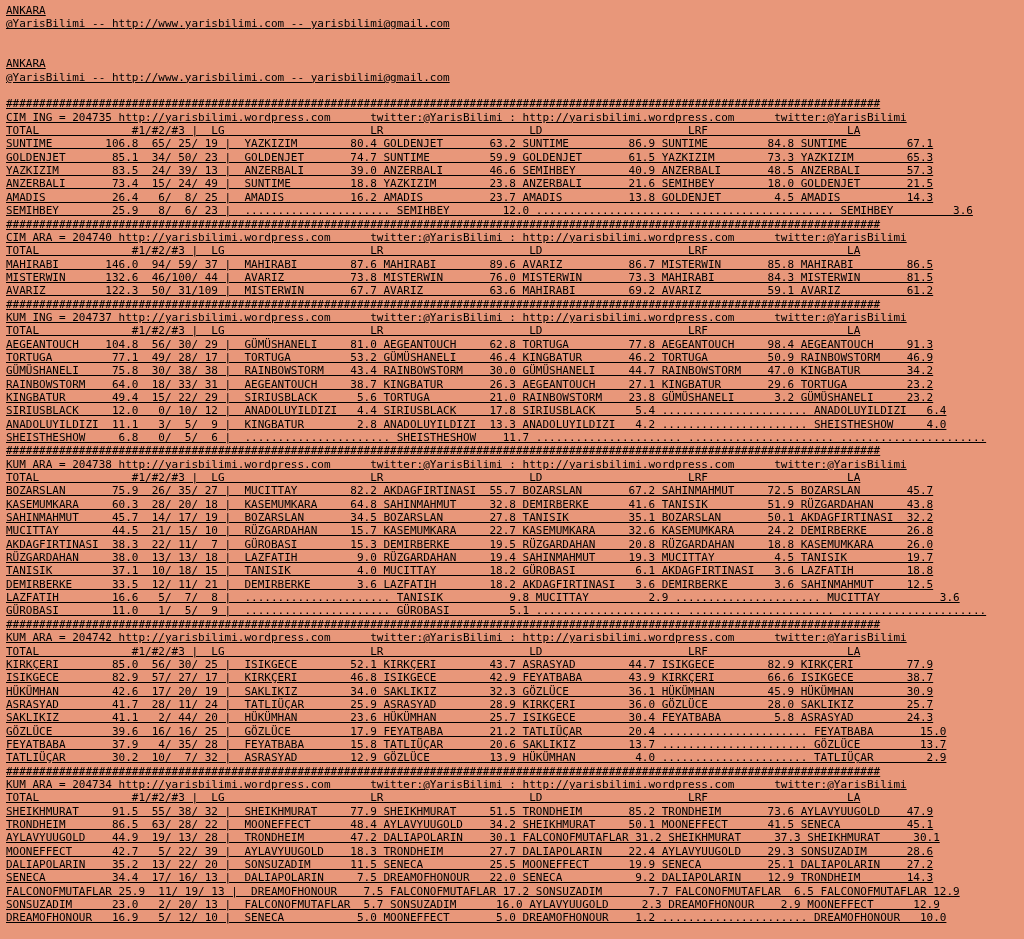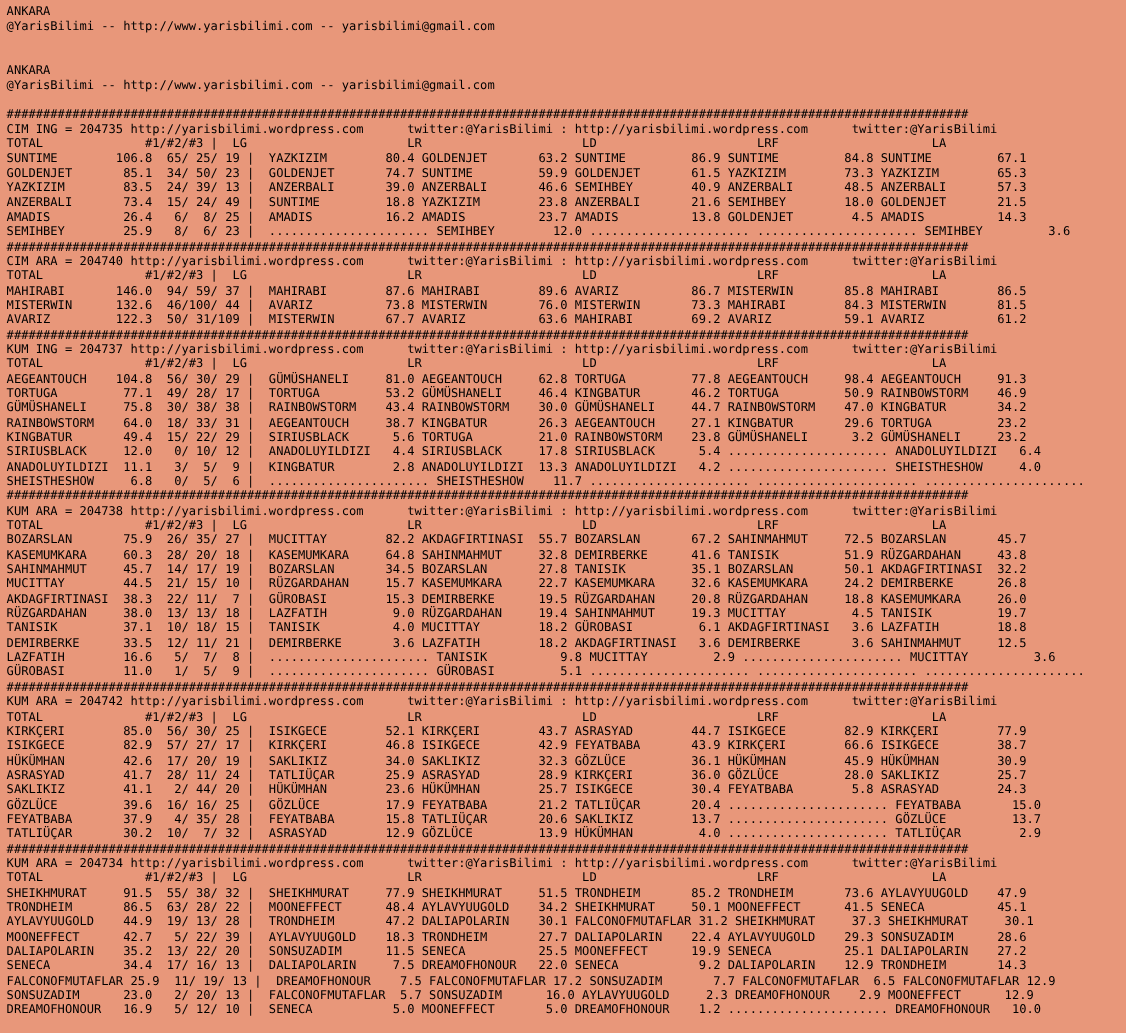--- a/index.html
+++ b/index.html
@@ -13,20 +13,21 @@
     overflow: hidden;
     font-family: "DejaVu Sans Mono", "Liberation Mono", monospace;
     font-size: 11px;
     line-height: 13.35px;
     color: #000000;
     letter-spacing: 0px;
   }
   #page {
     padding: 4px 6px 0 6px;
     white-space: pre;
+    text-decoration: underline;
   }
   .line {
     white-space: pre;
     font-family: "DejaVu Sans Mono", "Liberation Mono", monospace;
     font-size: 11px;
     line-height: 13.35px;
     height: 13.35px;
   }
   .blank { height: 13.35px; }
 </style>

